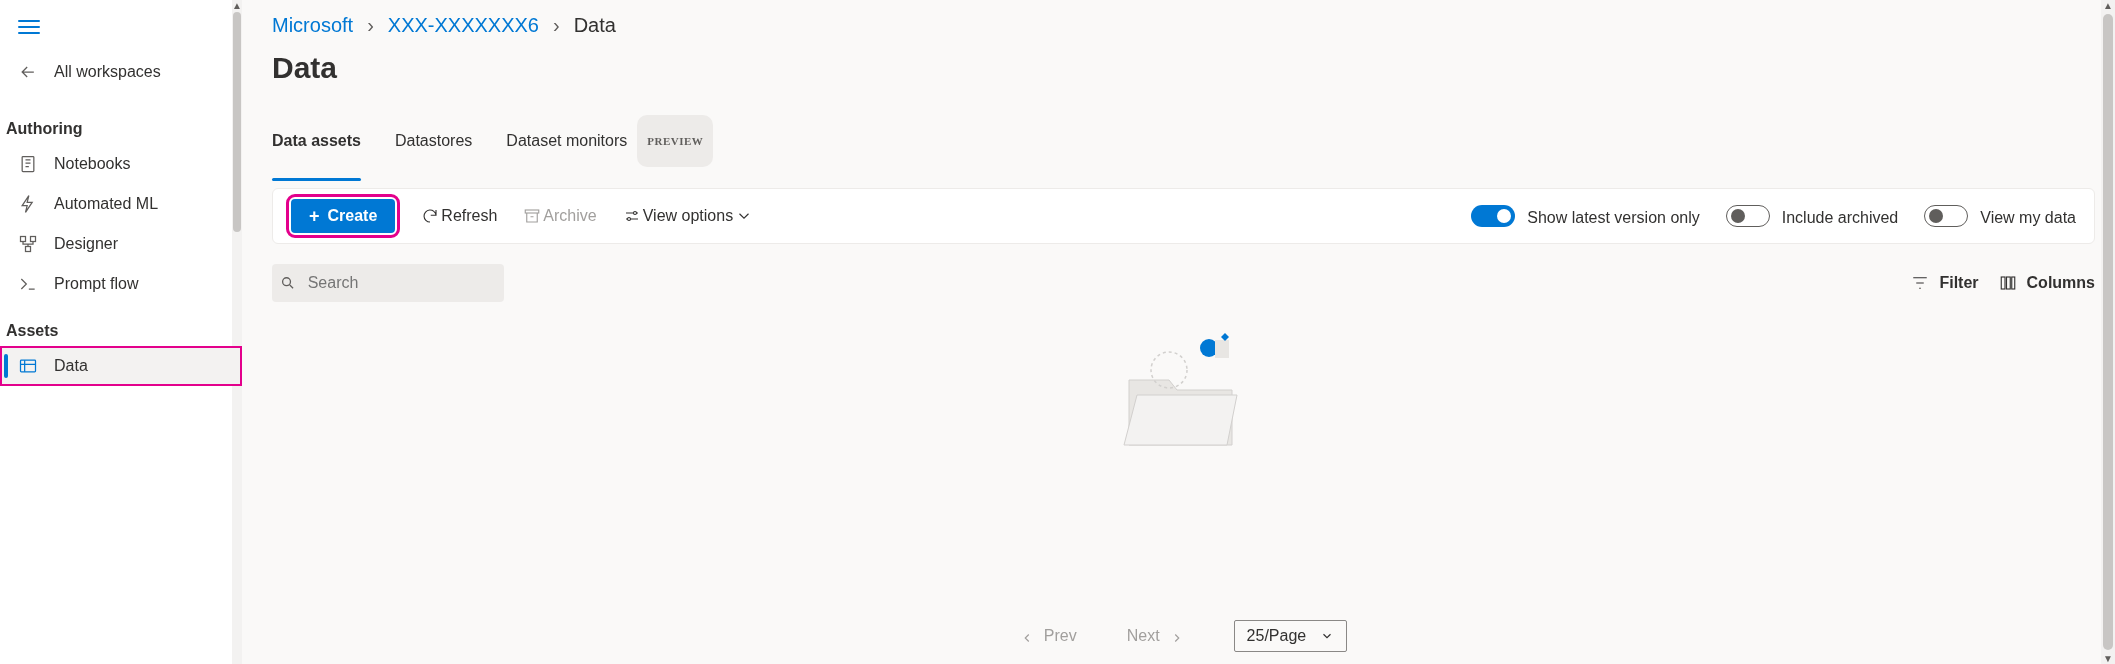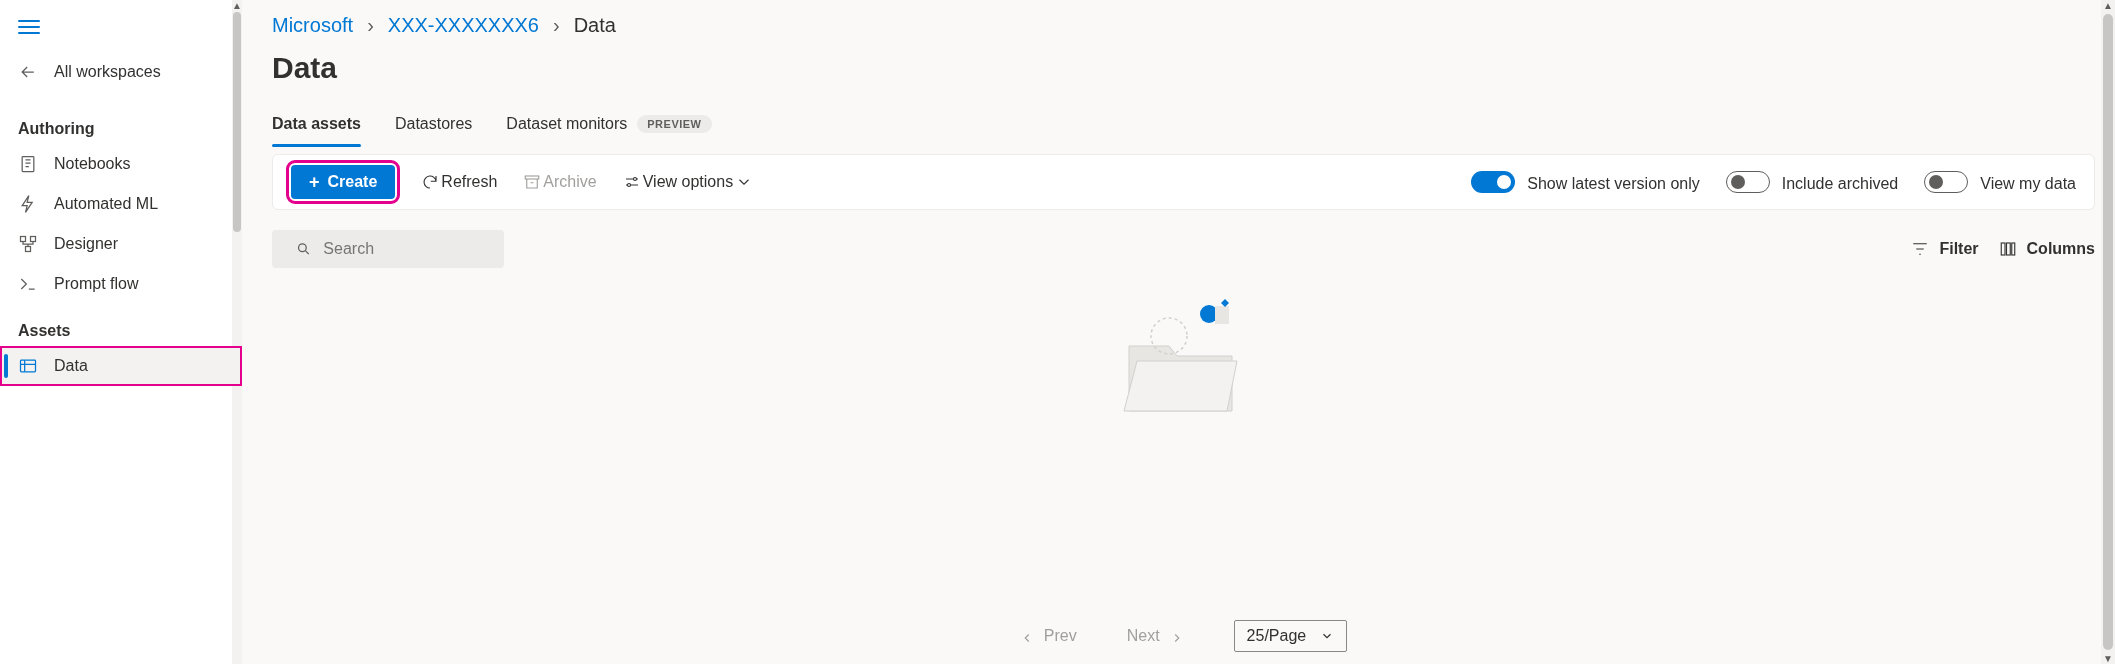--- a/index.html
+++ b/index.html
@@ -12,58 +12,58 @@
 .sidebar-thumb { position: absolute; left: 1px; right: 1px; top: 12px; height: 220px; background: #c8c6c4; border-radius: 4px; }
 .sidebar-arrow { position: absolute; left: 0; right: 0; top: 0; text-align: center; font-size: 10px; color: #605e5c; }
 .hamburger { display: flex; flex-direction: column; gap: 4px; padding: 8px 18px 18px 18px; cursor: pointer; width: 50px; }
 .hamburger span { height: 2px; background: #0078d4; border-radius: 1px; width: 22px; }
 .nav-item { display: flex; align-items: center; gap: 16px; padding: 10px 18px; font-size: 16px; color: #323130; cursor: pointer; position: relative; }
 .nav-item .ic { width: 20px; height: 20px; flex-shrink: 0; display: flex; align-items: center; justify-content: center; }
 .nav-item svg { width: 20px; height: 20px; stroke: #605e5c; fill: none; stroke-width: 1.5; }
 .nav-item.active { background: #f3f2f1; }
 .nav-item.active::before { content: ""; position: absolute; left: 4px; top: 8px; bottom: 8px; width: 4px; background: #0078d4; border-radius: 2px; }
 .nav-item.highlighted { outline: 2px solid #e3008c; outline-offset: -2px; }
-.nav-section { padding: 18px 18px 6px 18px; font-size: 16px; font-weight: 600; color: #323130; }
+.nav-section { padding: 18px 18px 6px 6px; font-size: 16px; font-weight: 600; color: #323130; }
 
 
 .main { flex: 1; display: flex; flex-direction: column; background: #faf9f8; position: relative; padding-left: 30px; padding-right: 20px; }
 .main-scroll { position: absolute; right: 0; top: 0; bottom: 0; width: 14px; background: #f3f2f1; }
 .main-thumb { position: absolute; left: 2px; right: 2px; top: 14px; bottom: 14px; background: #c8c6c4; border-radius: 6px; }
 .main-arrow-t, .main-arrow-b { position: absolute; left: 0; right: 0; text-align: center; font-size: 10px; color: #605e5c; }
 .main-arrow-t { top: 0; } .main-arrow-b { bottom: 0; }
 
 .breadcrumb { display: flex; align-items: center; gap: 14px; padding: 14px 0 6px 0; font-size: 20px; }
 .breadcrumb a { color: #0078d4; text-decoration: none; }
 .breadcrumb .sep { color: #605e5c; }
 .breadcrumb .current { color: #323130; }
 .page-title { font-size: 30px; font-weight: 600; padding: 8px 0 20px 0; }
 
 .tabs { display: flex; gap: 34px; border-bottom: 1px solid transparent; }
 .tab { padding: 10px 0 14px 0; font-size: 16px; color: #323130; cursor: pointer; position: relative; display: flex; align-items: center; gap: 10px; }
 .tab.active { font-weight: 600; }
 .tab.active::after { content: ""; position: absolute; left: 0; right: 0; bottom: 0; height: 3px; background: #0078d4; border-radius: 2px; }
-.badge { background: #edebe9; color: #605e5c; font-size: 11px; font-weight: 600; padding: 3px 10px; border-radius: 10px; letter-spacing: .5px; }
+.badge { background: #edebe9; color: #605e5c; font-size: 11px; font-weight: 600; padding: 20px 10px; border-radius: 10px; letter-spacing: .5px; font-family: Liberation Serif, serif; }
 
 .toolbar { background: #fff; border: 1px solid #edebe9; border-radius: 6px; display: flex; align-items: center; padding: 10px 18px; gap: 26px; margin-top: 6px; }
 .create-btn { background: #0078d4; color: #fff; border: none; border-radius: 4px; padding: 8px 18px; font-size: 16px; font-weight: 600; display: flex; align-items: center; gap: 8px; cursor: pointer; outline: 3px solid #e3008c; outline-offset: 2px; }
 .create-btn .plus { font-size: 18px; line-height: 1; }
 .tool-btn { display: flex; align-items: center; gap: 2px; font-size: 16px; color: #323130; cursor: pointer; background: none; border: none; }
 .tool-btn.disabled { color: #a19f9d; cursor: default; }
 .tool-btn svg { width: 18px; height: 18px; stroke: currentColor; fill: none; stroke-width: 1.5; }
 .toolbar-spacer { flex: 1; }
 .toggle-row { display: flex; align-items: flex-end; gap: 12px; font-size: 16px; }
 .toggle { width: 44px; height: 22px; border-radius: 11px; position: relative; cursor: pointer; }
 .toggle.on { background: #0078d4; }
 .toggle.off { background: #fff; border: 1px solid #605e5c; }
 .toggle .knob { position: absolute; width: 14px; height: 14px; border-radius: 50%; top: 50%; transform: translateY(-50%); }
 .toggle.on .knob { right: 4px; background: #fff; }
 .toggle.off .knob { left: 4px; background: #605e5c; }
 
 .searchbar-row { display: flex; align-items: center; padding: 20px 0 8px 0; gap: 20px; }
-.searchbox { background: #edebe9; border-radius: 4px; display: flex; align-items: center; gap: 12px; padding: 10px 24px; width: 232px; }
+.searchbox { background: #edebe9; border-radius: 4px; display: flex; align-items: center; gap: 12px; padding: 10px 8px; width: 232px; }
 .searchbox svg { width: 18px; height: 18px; stroke: #605e5c; fill: none; stroke-width: 2; }
 .searchbox input { border: none; background: transparent; font-size: 16px; color: #605e5c; outline: none; width: 100%; }
 .searchbar-spacer { flex: 1; }
 .action-btn { display: flex; align-items: center; gap: 10px; font-size: 16px; font-weight: 600; cursor: pointer; background: none; border: none; color: #323130; }
 .action-btn svg { width: 18px; height: 18px; stroke: #323130; fill: none; stroke-width: 1.5; }
 
 .empty { flex: 1; display: flex; flex-direction: column; align-items: center; padding-top: 10px; }
 .folder-svg { width: 150px; height: 150px; }
 
 .pager { display: flex; align-items: center; justify-content: center; gap: 50px; padding: 6px 0 12px 0; font-size: 16px; color: #a19f9d; }

